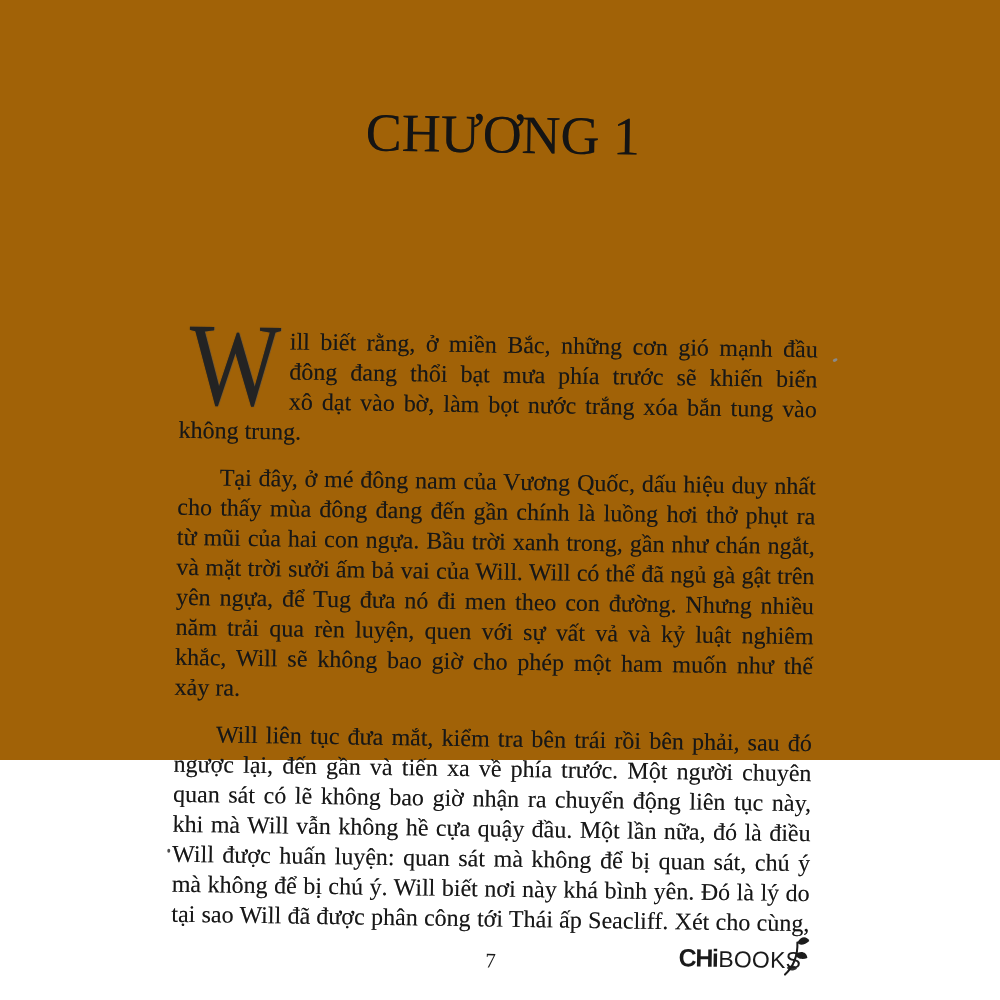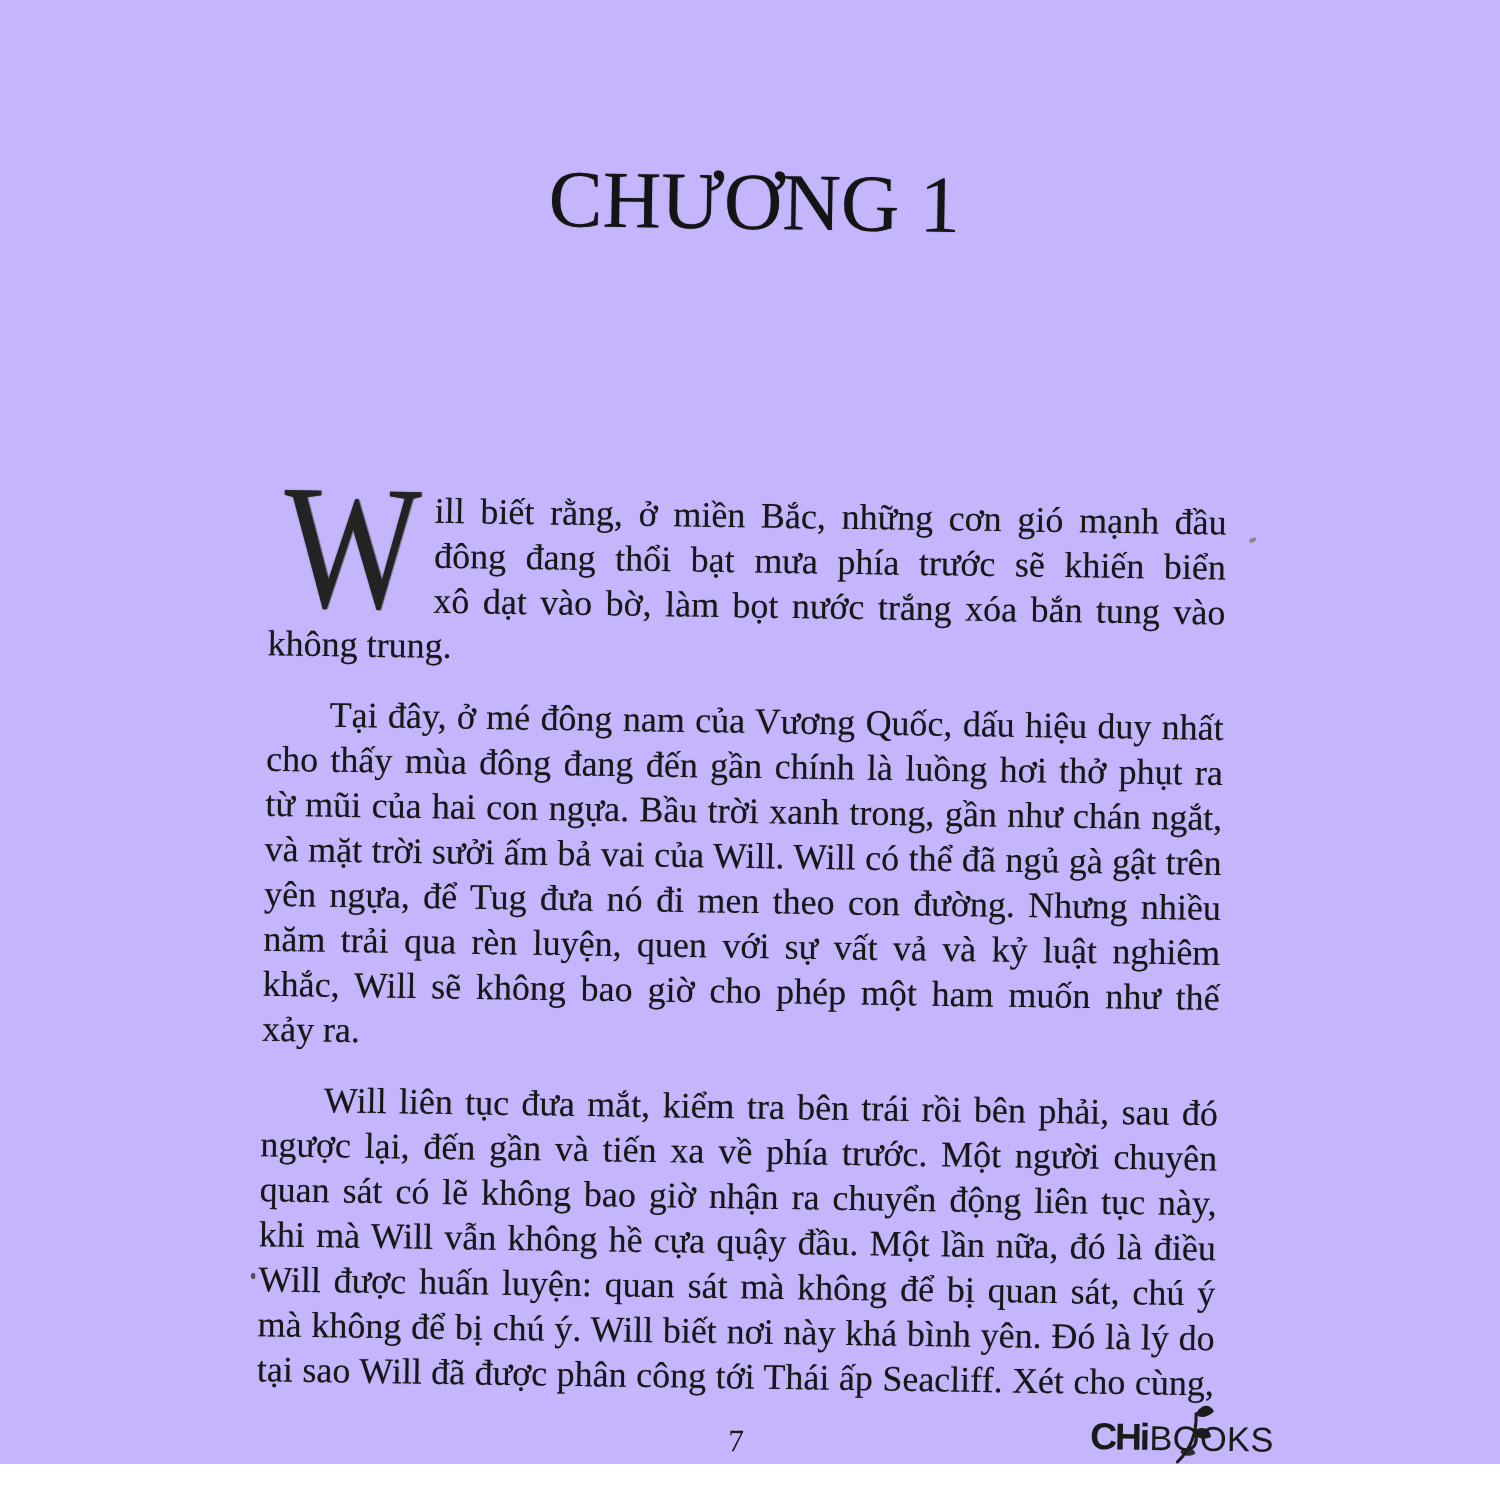--- a/index.html
+++ b/index.html
@@ -3,22 +3,22 @@
 <meta charset="utf-8">
 <style>
   html, body {
     margin: 0; padding: 0;
     width: 1000px; height: 1000px;
     background: #ffffff;
     overflow: hidden;
   }
   .page {
     position: relative;
-    width: 1000px; height: 976px;
-    background: #c4b5fd;
+    width: 1000px; height: 760px;
+    background: #a16207;
     font-family: "Liberation Serif", serif;
     color: #161616;
   }
   .content {
     position: absolute;
     left: 0; top: 0; width: 1000px; height: 1000px;
     transform: rotate(0.85deg);
     transform-origin: 190px 330px;
   }
   .chapter-title {
@@ -82,21 +82,20 @@
     width: 140px;
     height: 50px;
     font-family: "Liberation Sans", sans-serif;
     color: #1a1a1a;
     white-space: nowrap;
   }
   .logo-bold {
     font-weight: bold;
     font-size: 25px;
     letter-spacing: -1.5px;
-    margin-left: 48px;
   }
   .logo-i {
     font-weight: bold;
     font-size: 25px;
     letter-spacing: -0.5px;
   }
   .logo-light {
     font-weight: normal;
     font-size: 23px;
     letter-spacing: 0.2px;

